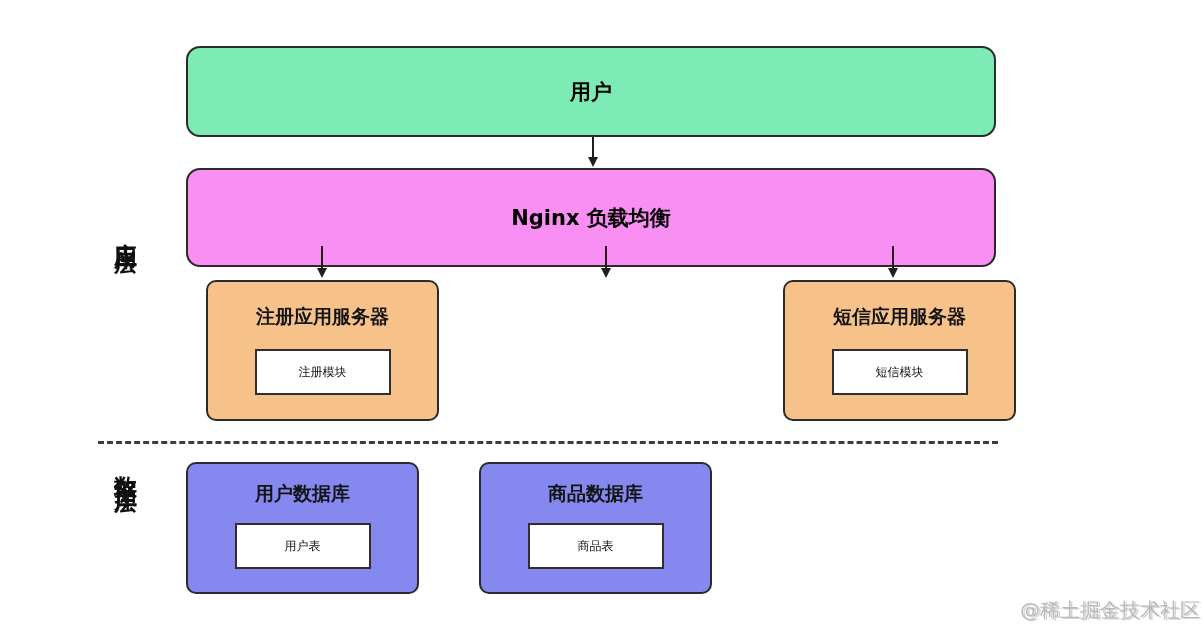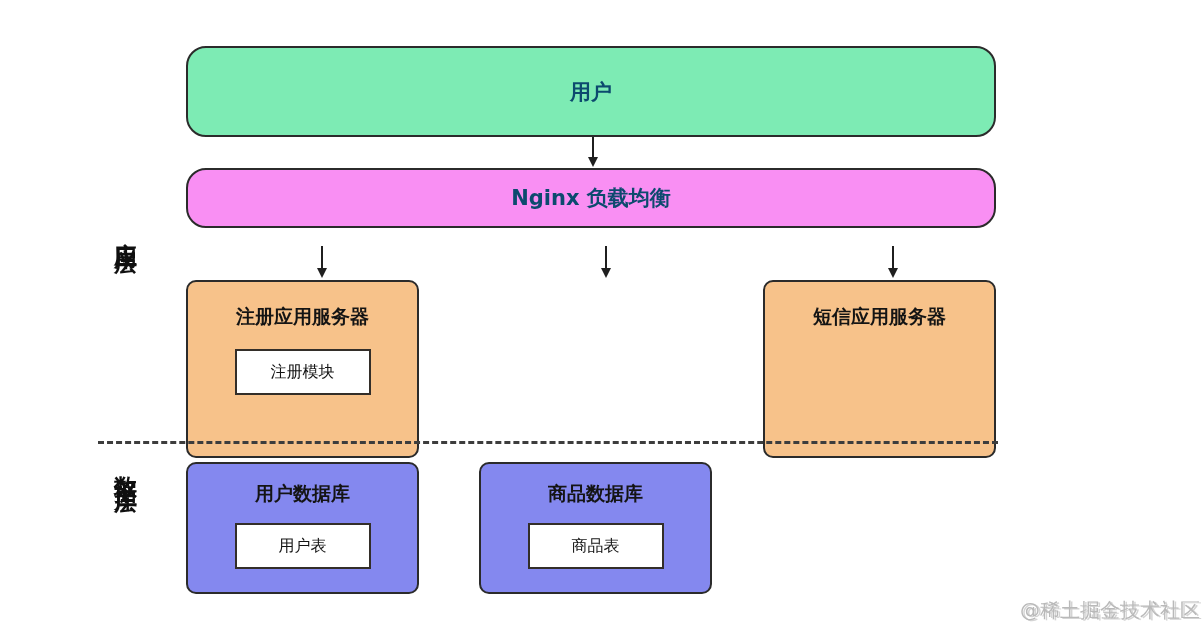--- a/index.html
+++ b/index.html
@@ -15,44 +15,44 @@
     background: #ffffff;
     overflow: hidden;
   }
 
   
   .wide-box {
     position: absolute;
     left: 186px;
     width: 810px;
     border: 2px solid var(--border, #2b2b2b);
-    border-radius: 20px;
+    border-radius: 14px;
     box-sizing: border-box;
     display: flex;
     align-items: center;
     justify-content: center;
     font-size: 21px;
     font-weight: 600;
-    color: #0c4a6e;
+    color: #000000;
   }
   .user-box   { top: 46px;  height: 91px; background: var(--user_fill, #7debb4); }
-  .nginx-box  { top: 168px; height: 60px; background: var(--nginx_fill, #f98ff3); }
+  .nginx-box  { top: 168px; height: 99px; background: var(--nginx_fill, #f98ff3); }
 
   
   .col-box {
     position: absolute;
     width: 233px;
     border: 2px solid var(--border, #2b2b2b);
     border-radius: 10px;
     box-sizing: border-box;
     display: flex;
     flex-direction: column;
     align-items: center;
   }
-  .server-box { top: 280px; height: 178px; background: var(--server_fill, #f7c28a); padding-top: 22px; }
+  .server-box { top: 280px; height: 141px; background: var(--server_fill, #f7c28a); padding-top: 22px; margin-left: 20px; }
   .db-box     { top: 462px; height: 132px; background: var(--db_fill, #8488ef);     padding-top: 17px; }
   .col-1 { left: 186px; }
   .col-2 { left: 479px; }
   .col-3 { left: 763px; font-family: Liberation Serif, serif; }
 
   .box-title {
     font-size: 19px;
     font-weight: 600;
     color: #141414;
     white-space: nowrap;
@@ -60,21 +60,21 @@
   .inner-box {
     margin-top: 19px;
     width: 136px;
     height: 46px;
     background: #ffffff;
     border: 2px solid #332e29;
     box-sizing: border-box;
     display: flex;
     align-items: center;
     justify-content: center;
-    font-size: 16px;
+    font-size: 12px;
     color: #141414;
     white-space: nowrap;
   }
   .db-box .inner-box { margin-top: 16px; }
 
   
   .arrow {
     position: absolute;
     width: 2px;
     background: var(--arrow, #1f1f1f);
@@ -147,20 +147,21 @@
   <div class="arrow" style="left:321px; top:246px; height:22px;"></div>
   <div class="arrow" style="left:605px; top:246px; height:22px;"></div>
   <div class="arrow" style="left:892px; top:246px; height:22px;"></div>
 
   <div class="col-box server-box col-1">
     <div class="box-title">注册应用服务器</div>
     <div class="inner-box">注册模块</div>
   </div>
   <div class="col-box server-box col-3">
     <div class="box-title">短信应用服务器</div>
+    <div class="inner-box">短信模块</div>
   </div>
 
   <div class="divider"></div>
 
   <div class="col-box db-box col-2">
     <div class="box-title">商品数据库</div>
     <div class="inner-box">商品表</div>
   </div>
   <div class="col-box db-box col-1">
     <div class="box-title">用户数据库</div>

